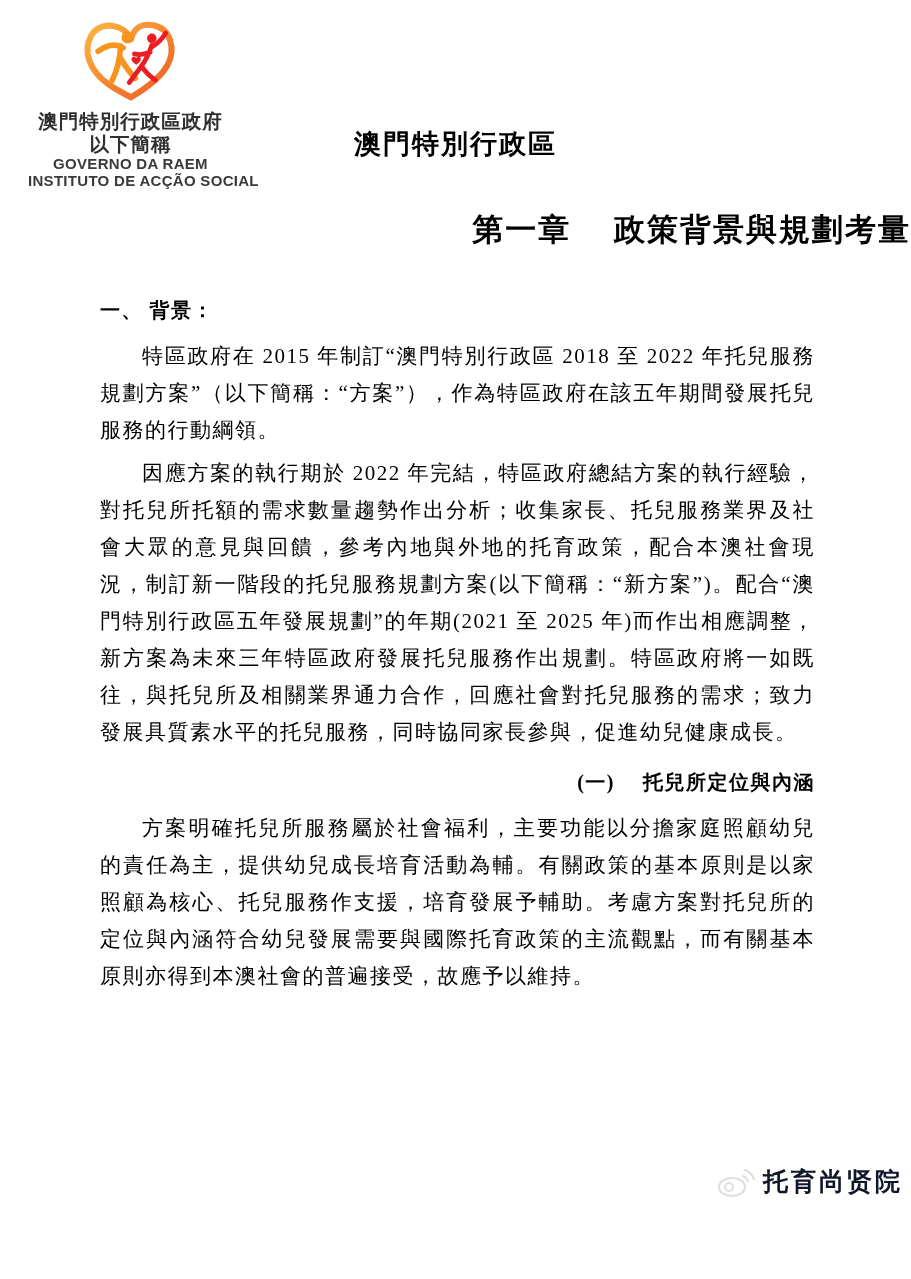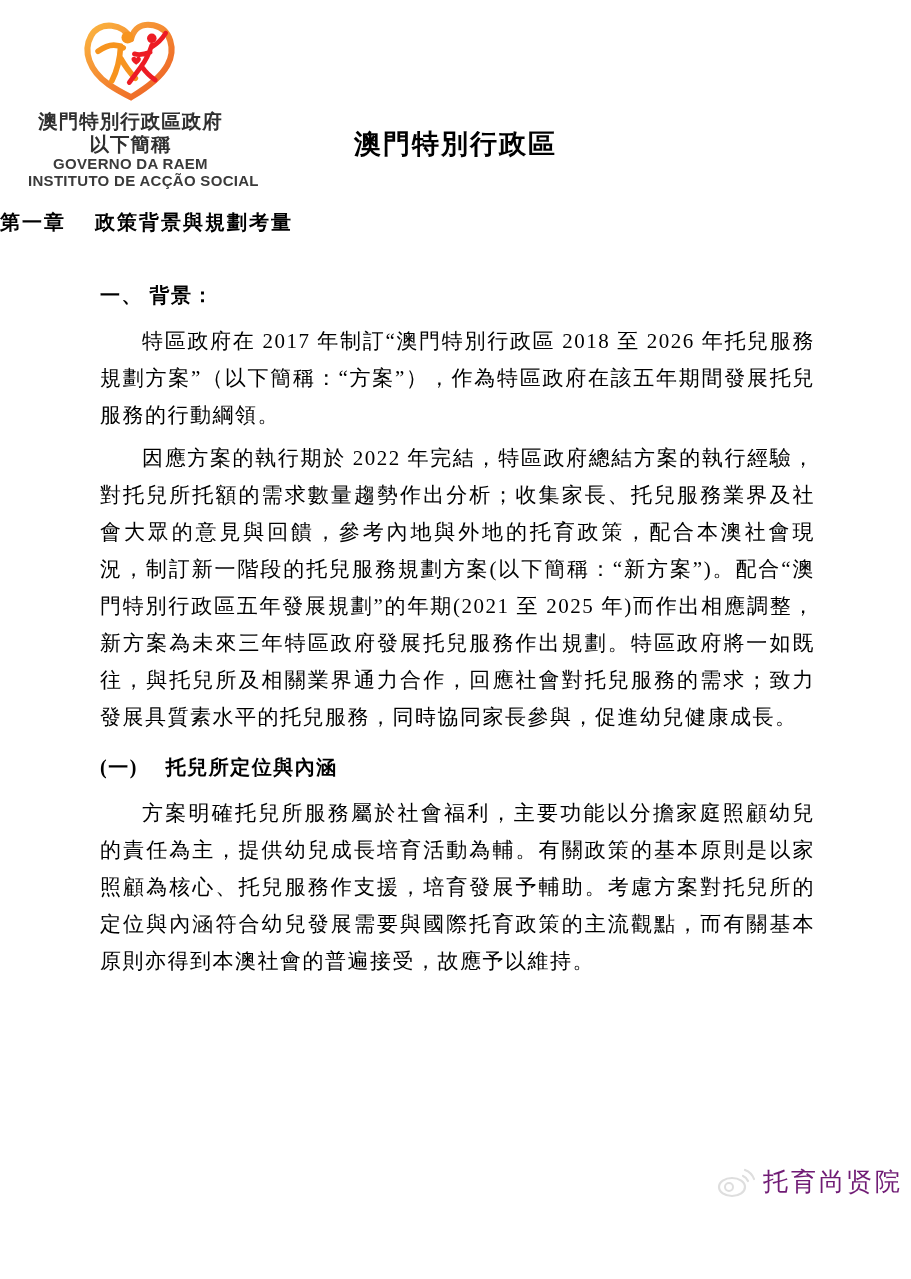--- a/index.html
+++ b/index.html
@@ -44,61 +44,61 @@
   .title-block {
     padding-top: 126px;
     text-align: center;
     font-weight: bold;
     font-size: 27px;
     line-height: 37px;
     letter-spacing: 2px;
   }
   .chapter-heading {
     margin-top: 46px;
-    text-align: left;
+    text-align: right;
     font-weight: bold;
-    font-size: 20px;
+    font-size: 31px;
     letter-spacing: 2px;
   }
   
   .content {
     margin: 46px 96px 0 100px;
   }
   .section-heading {
     font-weight: bold;
     font-size: 20px;
     letter-spacing: 1.5px;
     margin-bottom: 14px;
   }
   .section-heading.gap-large { margin-top: 52px; }
-  .section-heading.gap-small { margin-top: 18px; }
+  .section-heading.gap-small { margin-top: 18px; text-align: right; }
   .content p {
     font-size: 21px;
     line-height: 37px;
     letter-spacing: 1.5px;
     text-align: justify;
     text-indent: 2em;
     margin-bottom: 6px;
   }
   
   .watermark {
     position: absolute;
     right: 8px;
     bottom: 6px;
     display: flex;
     align-items: center;
     gap: 6px;
     user-select: none;
   }
   .watermark-text {
     font-family: "Liberation Sans", "DejaVu Sans", sans-serif;
-    font-weight: normal;
+    font-weight: bold;
     font-size: 25px;
     letter-spacing: 3px;
-    color: #701a75;
+    color: #0f172a;
     text-shadow: 0 0 1px #efefef;
     white-space: nowrap;
   }
 </style>
 </head>
 <body>
 
 <div class="page">
 
   <div class="logo-block">
@@ -128,21 +128,21 @@
 
   <div class="title-block">
     <div>澳門特別行政區</div>
   </div>
 
   <div class="chapter-heading">第一章　 政策背景與規劃考量</div>
 
   <div class="content">
 
     <div class="section-heading">一、 背景：</div>
-    <p>特區政府在 2017 年制訂“澳門特別行政區 2018 至 2026 年托兒服務規劃方案”（以下簡稱：“方案”），作為特區政府在該五年期間發展托兒服務的行動綱領。</p>
+    <p>特區政府在 2015 年制訂“澳門特別行政區 2018 至 2022 年托兒服務規劃方案”（以下簡稱：“方案”），作為特區政府在該五年期間發展托兒服務的行動綱領。</p>
     <p>因應方案的執行期於 2022 年完結，特區政府總結方案的執行經驗，對托兒所托額的需求數量趨勢作出分析；收集家長、托兒服務業界及社會大眾的意見與回饋，參考內地與外地的托育政策，配合本澳社會現況，制訂新一階段的托兒服務規劃方案(以下簡稱：“新方案”)。配合“澳門特別行政區五年發展規劃”的年期(2021 至 2025 年)而作出相應調整，新方案為未來三年特區政府發展托兒服務作出規劃。特區政府將一如既往，與托兒所及相關業界通力合作，回應社會對托兒服務的需求；致力發展具質素水平的托兒服務，同時協同家長參與，促進幼兒健康成長。</p>
 
 
     <div class="section-heading gap-small">(一)　 托兒所定位與內涵</div>
     <p>方案明確托兒所服務屬於社會福利，主要功能以分擔家庭照顧幼兒的責任為主，提供幼兒成長培育活動為輔。有關政策的基本原則是以家照顧為核心、托兒服務作支援，培育發展予輔助。考慮方案對托兒所的定位與內涵符合幼兒發展需要與國際托育政策的主流觀點，而有關基本原則亦得到本澳社會的普遍接受，故應予以維持。</p>
 
   </div>
 
   <div class="watermark">
     <svg width="40" height="32" viewBox="0 0 40 32" aria-hidden="true">

